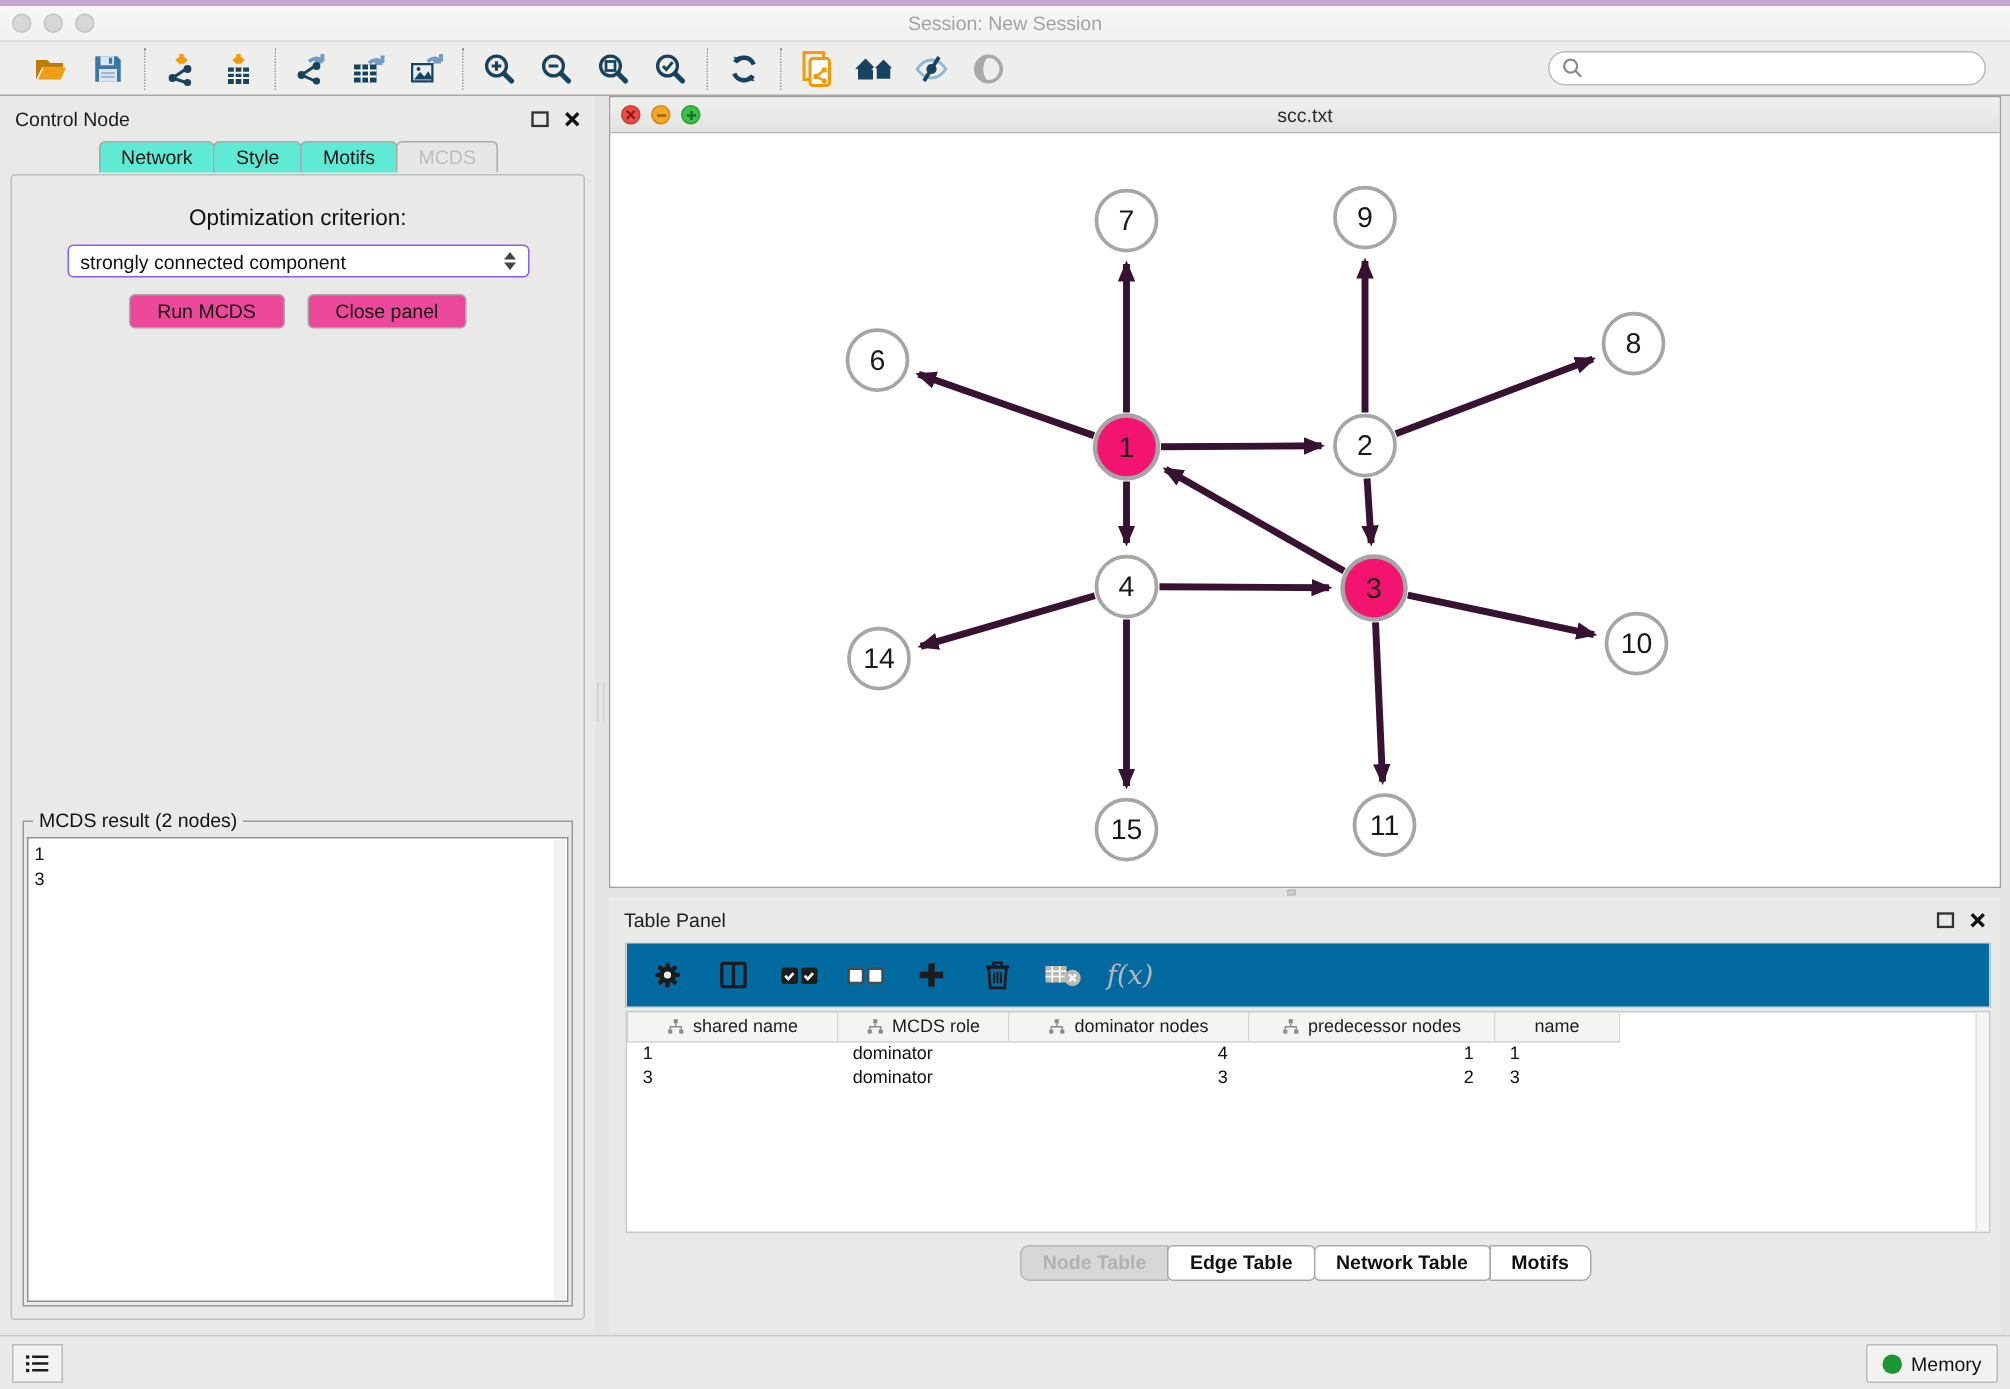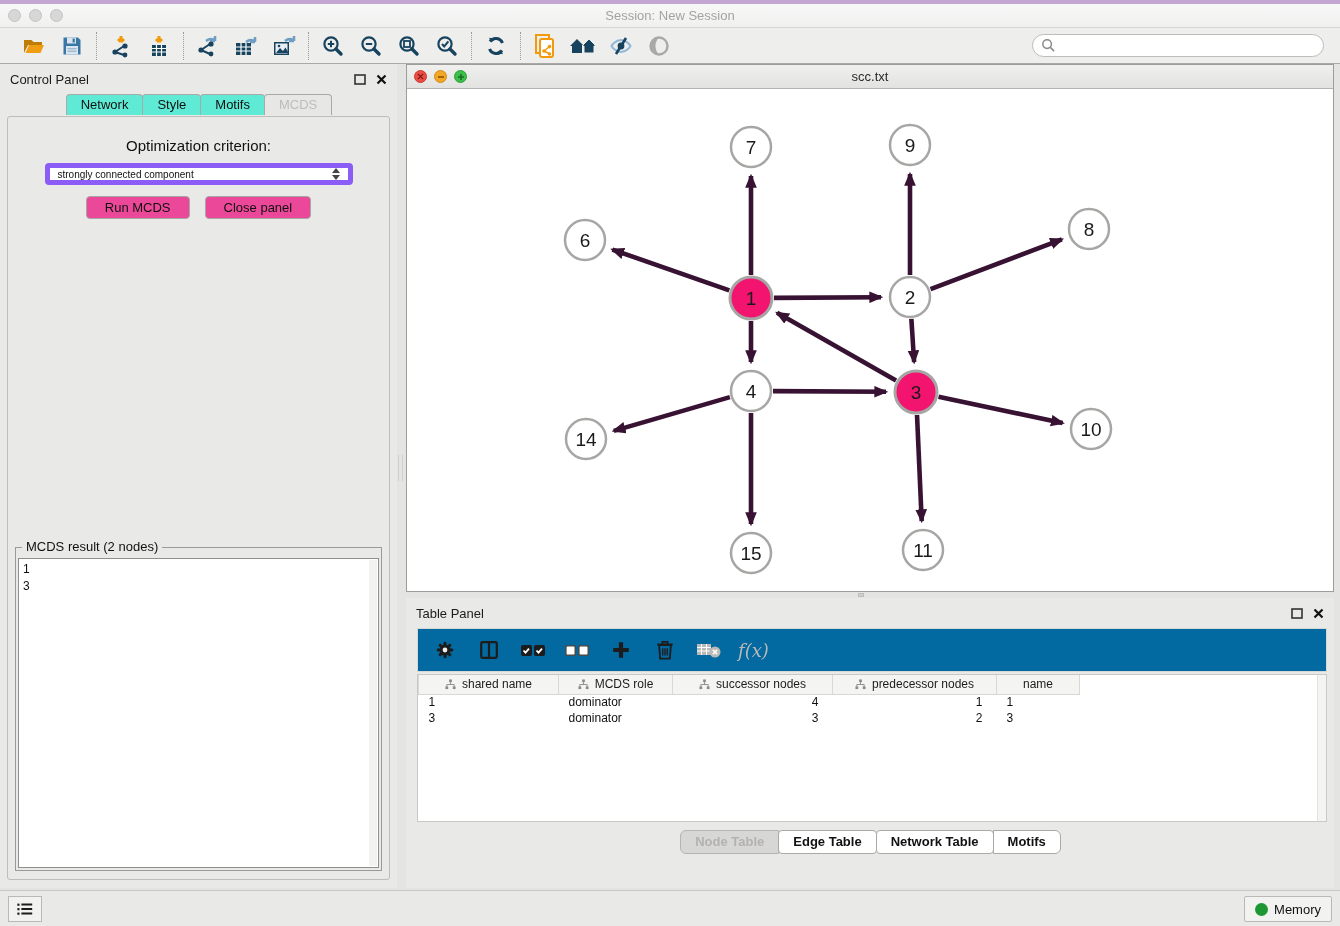--- a/index.html
+++ b/index.html
@@ -35,22 +35,22 @@
   .panel-head { height:30px; display:flex; align-items:center; padding:0 10px; }
   .panel-head .ph-title { font-size:13px; color:#1c1c1c; }
   .panel-head .ph-icons { margin-left:auto; display:flex; gap:10px; align-items:center; }
   .cp-tabs { display:flex; justify-content:center; gap:0; height:21px; }
   .cp-tab { border:1px solid #a9a9a7; border-bottom:none; background:#5eead4; font-size:13px; color:#111;
     padding:2px 14px 3px; border-radius:4px 4px 0 0; margin-right:-1px; }
   .cp-tab.sel-gray { background:#e7e7e5; color:#bdbdbb; }
   .cp-body { position:absolute; left:7px; right:7px; top:52px; bottom:8px;
     background:#e9e9e8; border:1px solid #bdbdbb; border-radius:3px; }
   .opt-label { text-align:center; font-size:15px; color:#111; margin-top:20px; }
-  .mac-select { margin:9px auto 0; width:308px; height:22px; background:#fff; border:5px solid #8b5cf6;
-    border-radius:4px; display:flex; align-items:center; padding:0 8px; font-size:10px; color:#111; }
+  .mac-select { margin:9px auto 0; width:308px; height:22px; background:#fff; border:1px solid #8b5cf6;
+    border-radius:4px; display:flex; align-items:center; padding:0 8px; font-size:13px; color:#111; }
   .mac-select .spin { margin-left:auto; display:flex; flex-direction:column; gap:2px; align-items:center; }
   .tri-up { width:0; height:0; border-left:4px solid transparent; border-right:4px solid transparent; border-bottom:5px solid #444; }
   .tri-down { width:0; height:0; border-left:4px solid transparent; border-right:4px solid transparent; border-top:5px solid #444; }
   .btn-row { display:flex; justify-content:center; gap:15px; margin-top:11px; }
   .mac-btn { background:#ec4899; border:1px solid #a6a6a4; border-radius:4px; height:23px; padding:0 18px;
     font-size:13px; color:#111; font-family:"Liberation Sans",sans-serif; }
   .mcds-box { position:absolute; left:7px; right:7px; top:430px; bottom:8px;
     border:1px solid #9a9a98; background:#e9e9e8; }
   .mcds-legend { position:absolute; top:-9px; left:6px; background:#e9e9e8; padding:0 4px; font-size:13px; color:#111; }
   .mcds-text { position:absolute; inset:10px 2px 2px 2px; background:#fff; border:1px solid #8f8f8d;
@@ -283,21 +283,21 @@
           <circle cx="6.5" cy="6.5" r="4.6" fill="none" stroke="#8a8a88" stroke-width="1.6"></circle>
           <path d="M10 10 L14 14" stroke="#8a8a88" stroke-width="1.6"></path>
         </svg>
         <input type="text" placeholder="" style="">
       </div>
     </div>
   </div>
 
   <div class="control-panel">
     <div class="panel-head">
-      <span class="ph-title">Control Panel</span>
+      <span class="ph-title">Control Node</span>
       <span class="ph-icons">
         <svg width="12" height="11" viewBox="0 0 12 11">
           <rect x="1" y="1" width="10" height="9" fill="none" stroke="#333" stroke-width="1.6"></rect>
         </svg>
         <svg width="11" height="11" viewBox="0 0 11 11">
           <path d="M1.5 1.5 L9.5 9.5 M9.5 1.5 L1.5 9.5" stroke="#111" stroke-width="2.2"></path>
         </svg>
       </span>
     </div>
     <div class="cp-tabs">
@@ -502,21 +502,21 @@
                 </span>
               </th>
               <th style="width: 160px;">
                 <span class="th-inner">
                   <svg width="11" height="11" viewBox="0 0 12 12">
                     <rect x="4.5" y="0.5" width="3" height="3" fill="#8a8a88"></rect>
                     <rect x="0.5" y="8" width="3" height="3" fill="#8a8a88"></rect>
                     <rect x="8.5" y="8" width="3" height="3" fill="#8a8a88"></rect>
                     <path d="M6 3.5 V6 M2 8 V6 H10 V8" stroke="#8a8a88" fill="none"></path>
                   </svg>
-                  <span>successor nodes</span>
+                  <span>dominator nodes</span>
                 </span>
               </th>
               <th style="width: 164px;">
                 <span class="th-inner">
                   <svg width="11" height="11" viewBox="0 0 12 12">
                     <rect x="4.5" y="0.5" width="3" height="3" fill="#8a8a88"></rect>
                     <rect x="0.5" y="8" width="3" height="3" fill="#8a8a88"></rect>
                     <rect x="8.5" y="8" width="3" height="3" fill="#8a8a88"></rect>
                     <path d="M6 3.5 V6 M2 8 V6 H10 V8" stroke="#8a8a88" fill="none"></path>
                   </svg>

